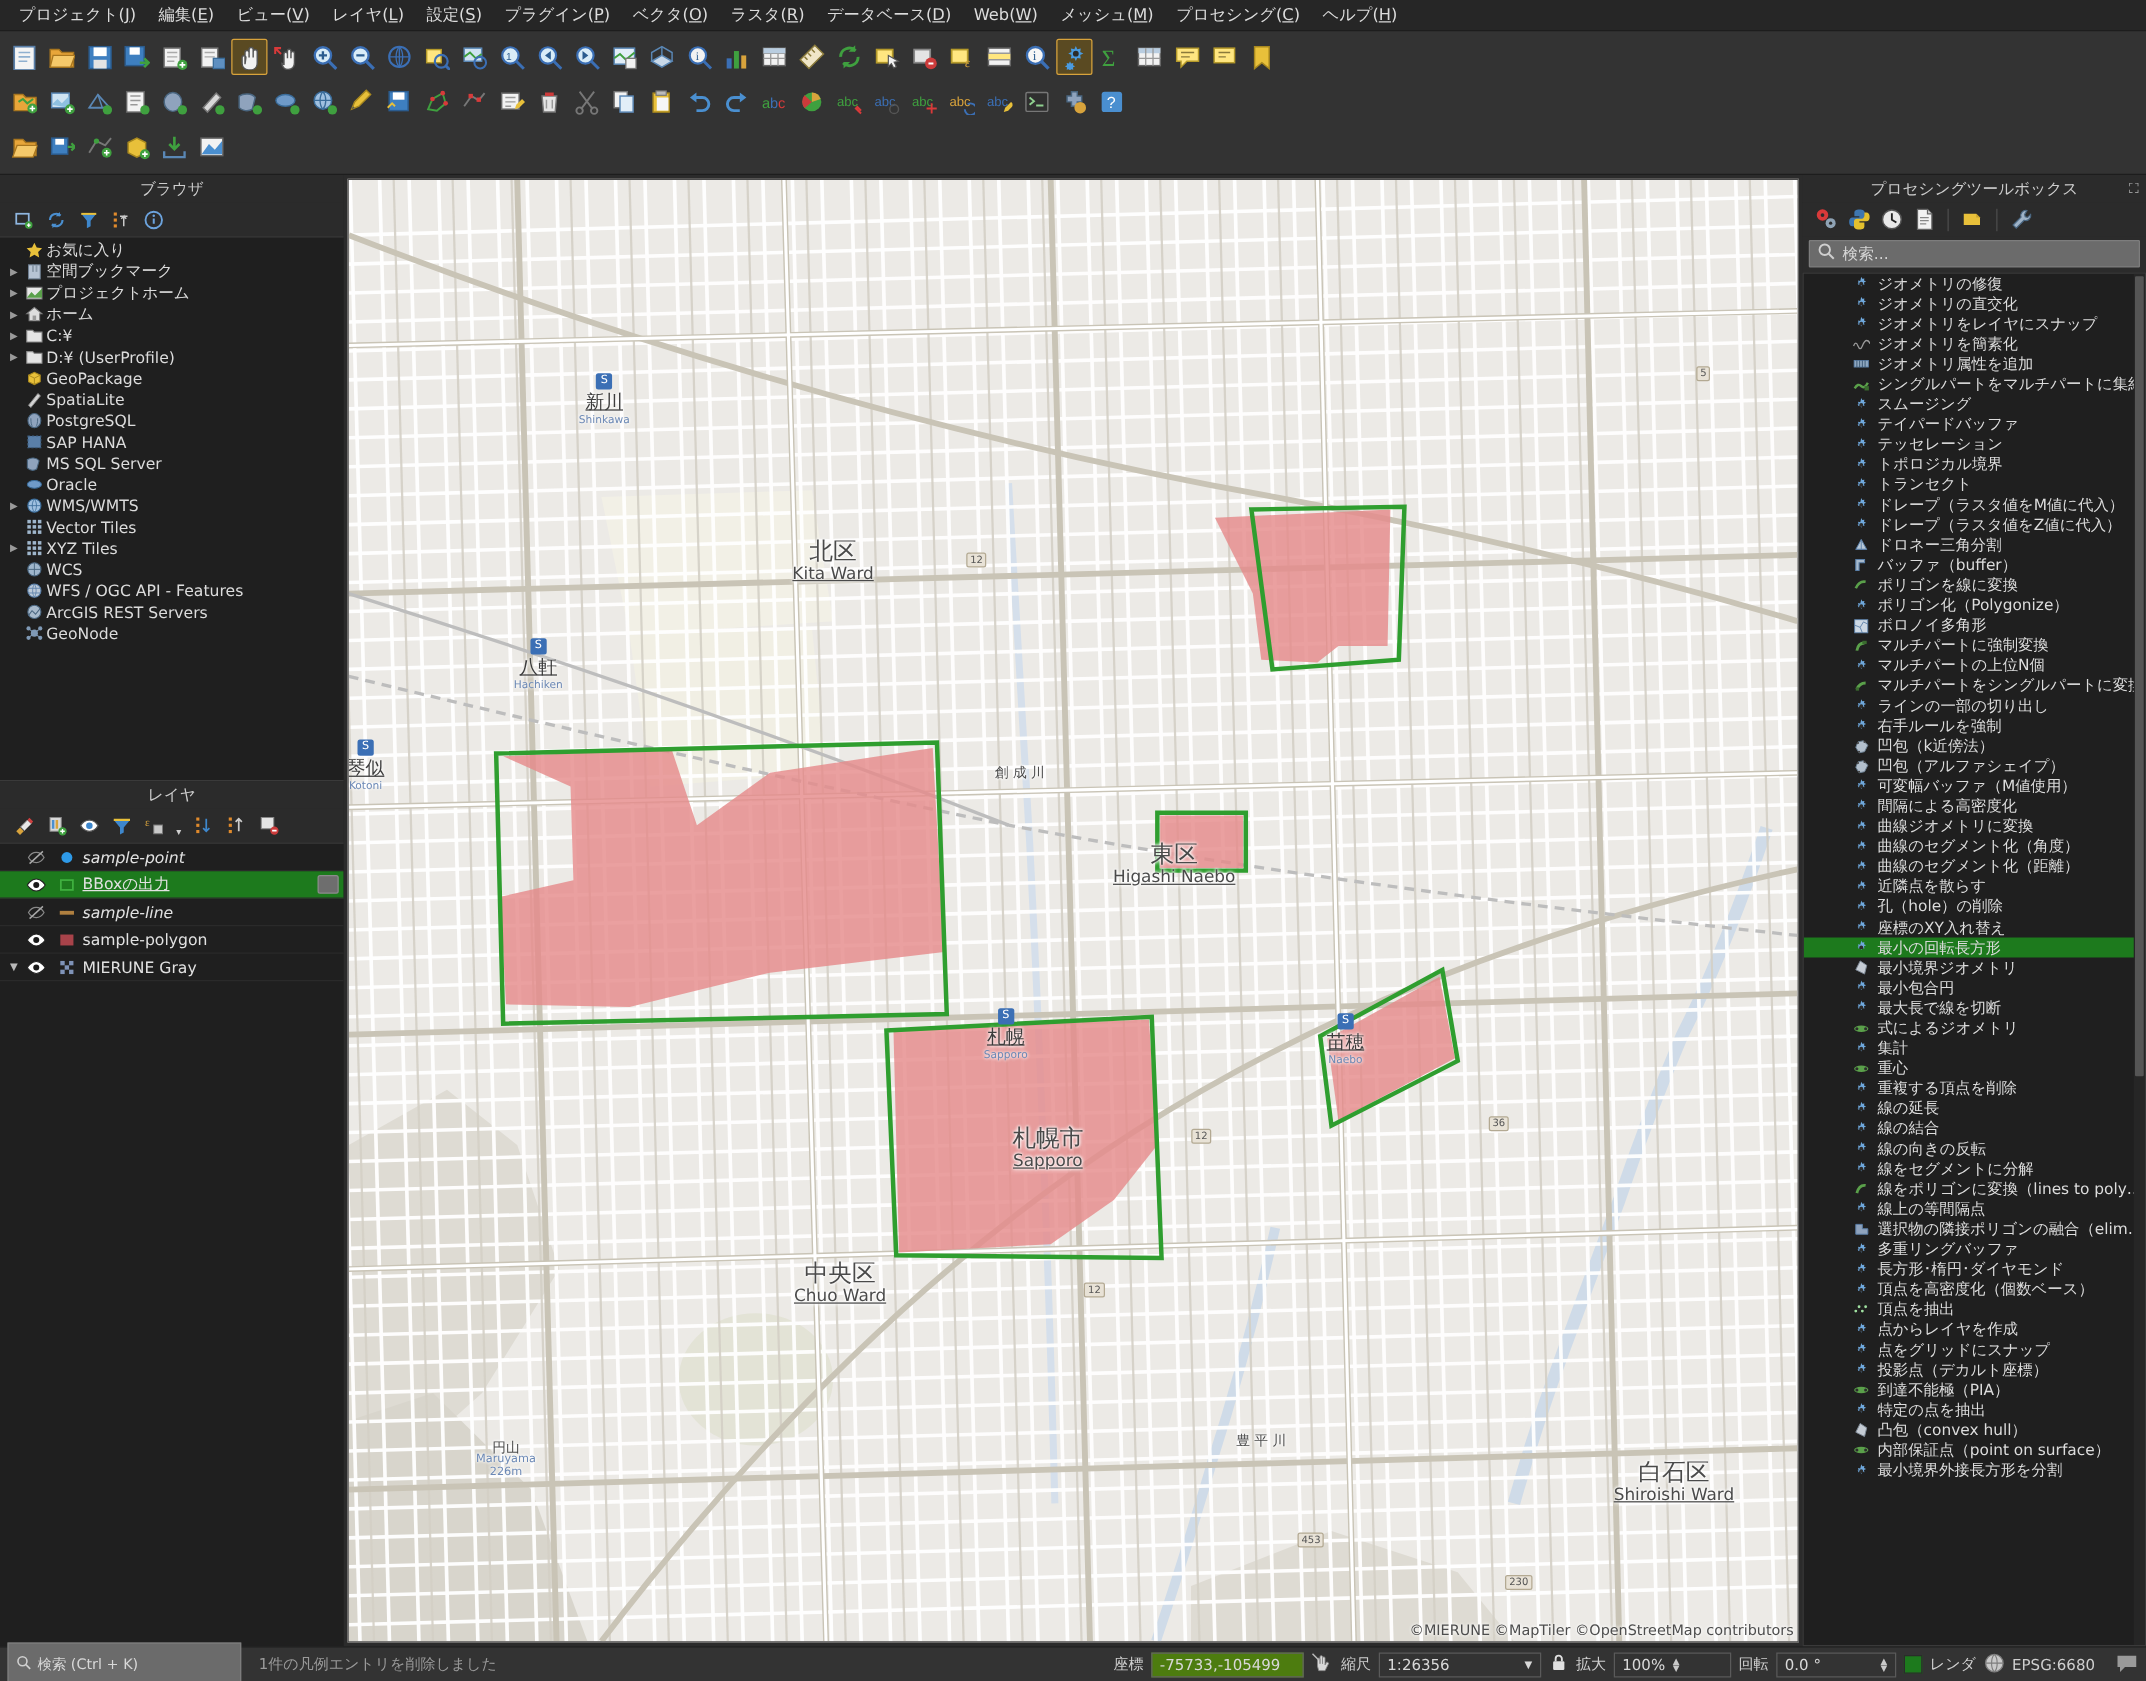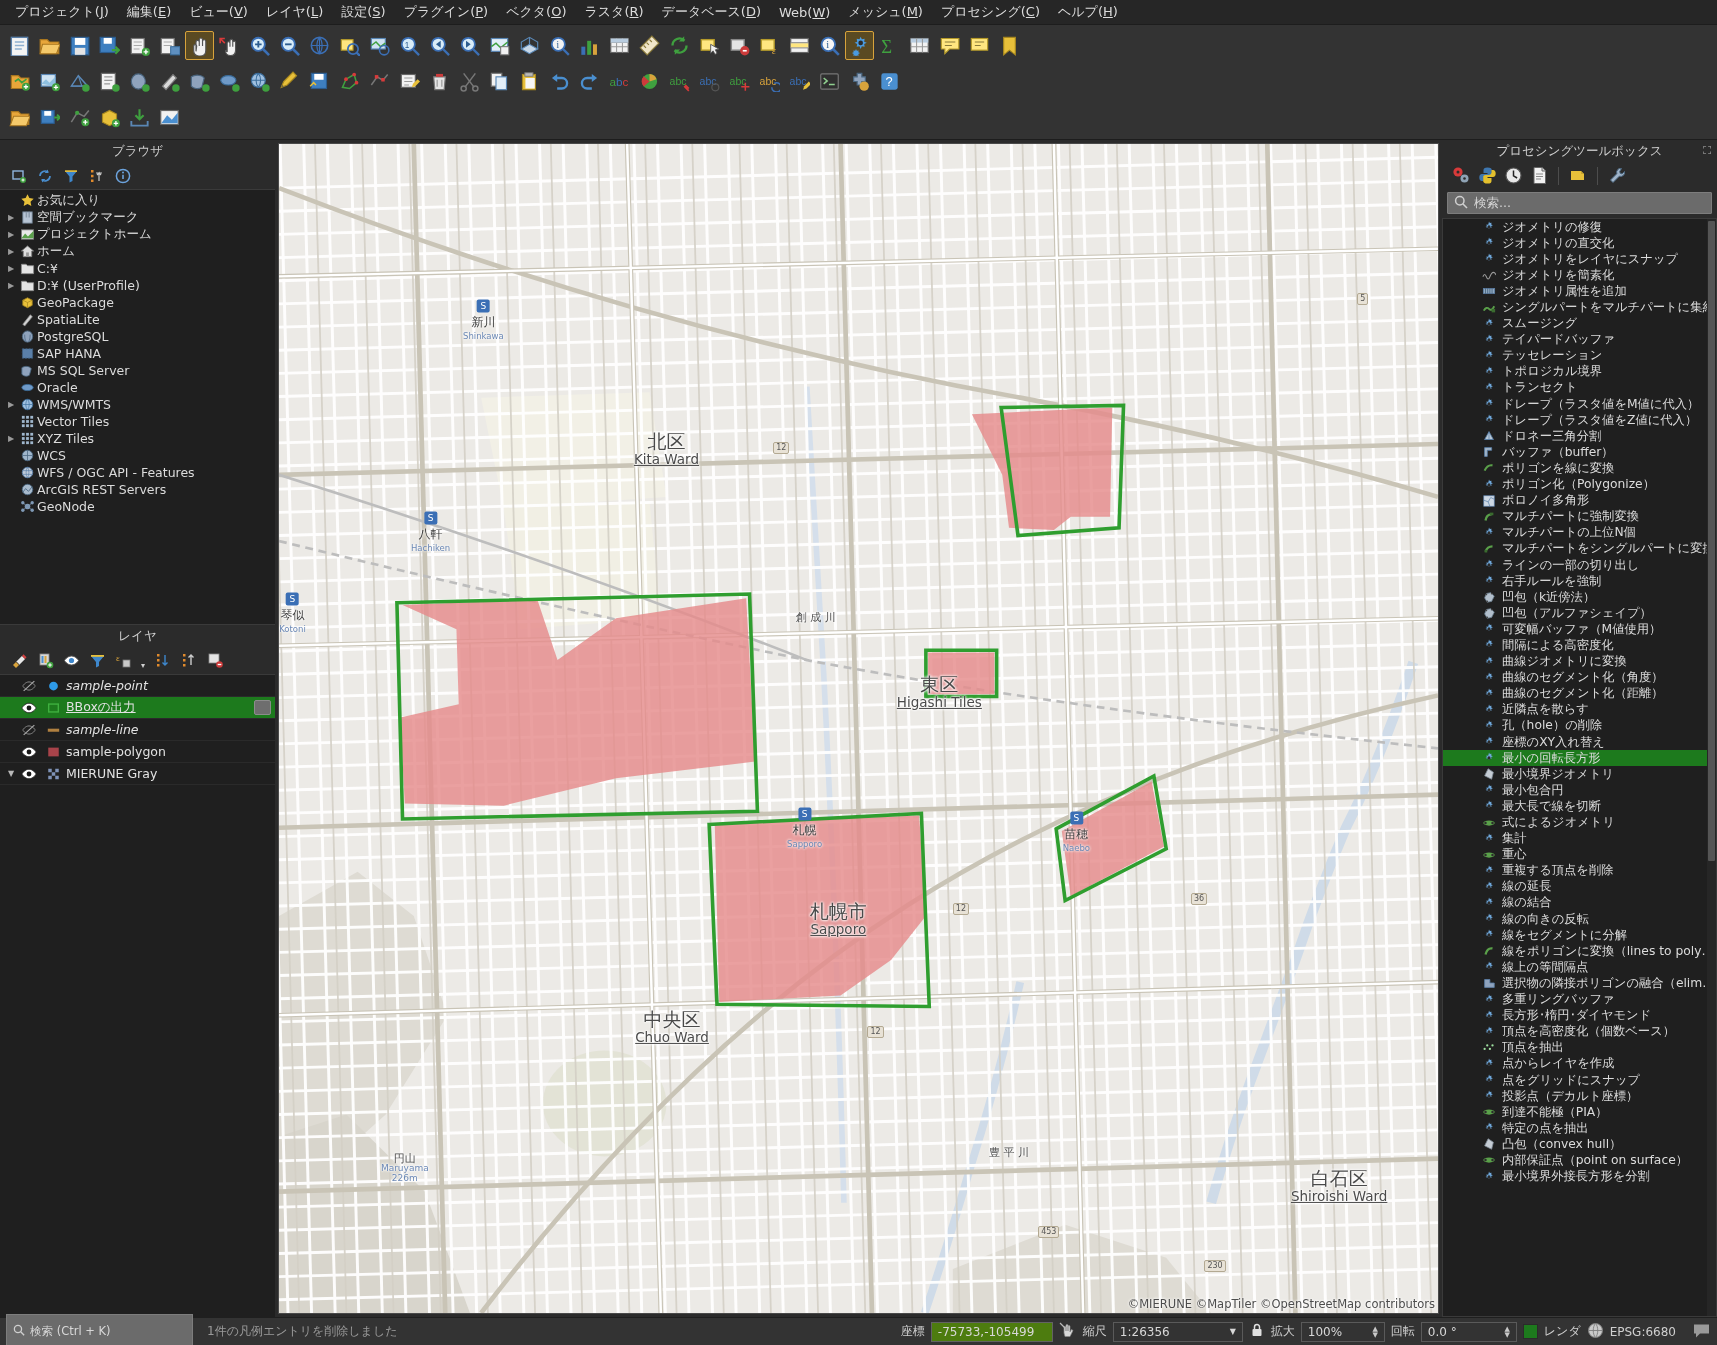--- a/index.html
+++ b/index.html
@@ -115,21 +115,21 @@
   .maplabel .en{ display:block; font-size:12px; }
   .maplabel.big .jp{ font-size:19px; }
   .maplabel.big .en{ font-size:13.5px;text-decoration:underline; }
   .maplabel.sm .jp{ font-size:11px; }
   .maplabel.sm .en{ font-size:9px; color:#6b88b5; }
   .stationlabel{ position:absolute; text-align:center; pointer-events:none;}
   .stationlabel .badge{
     width:13px;height:13px;background:#3b6fb5;border-radius:2px;margin:0 auto 1px;
     color:#fff;font-size:9px;line-height:13px;
   }
-  .stationlabel .jp{ display:block;font-size:12px;color:#3d3d3d;text-shadow:0 0 3px #fff,0 0 3px #fff;}
+  .stationlabel .jp{ display:block;font-size:15px;color:#3d3d3d;text-shadow:0 0 3px #fff,0 0 3px #fff;text-decoration:underline;}
   .stationlabel .en{ display:block;font-size:8.5px;color:#6b88b5;text-shadow:0 0 3px #fff,0 0 3px #fff;}
   .attribution{
     position:absolute; right:3px; bottom:2px; font-size:11.5px; color:#4d4d4d;
     text-shadow:0 0 3px rgba(255,255,255,.95),0 0 3px rgba(255,255,255,.95);
   }
   .routebadge{
     position:absolute; background:#e8e2d6; border:1px solid #b3a992; border-radius:2px;
     font-size:8px; color:#555; padding:0 2px; line-height:10px;
   }
 
@@ -1406,21 +1406,21 @@
               <polygon points="692,621 779,573 790,639 700,686"></polygon>
             </g>
         </svg>
         <div id="maplabels">
             <div class="maplabel big" style="left: 33.4302%; top: 26.1321%; transform: translate(-50%, -50%);">
               <span class="jp">北区</span>
               <span class="en">Kita Ward</span>
             </div>
             <div class="maplabel big" style="left: 56.9767%; top: 46.8868%; transform: translate(-50%, -50%);">
               <span class="jp">東区</span>
-              <span class="en">Higashi Tiles</span>
+              <span class="en">Higashi Naebo</span>
             </div>
             <div class="maplabel big" style="left: 48.2558%; top: 66.3208%; transform: translate(-50%, -50%);">
               <span class="jp">札幌市</span>
               <span class="en">Sapporo</span>
             </div>
             <div class="maplabel big" style="left: 33.9147%; top: 75.566%; transform: translate(-50%, -50%);">
               <span class="jp">中央区</span>
               <span class="en">Chuo Ward</span>
             </div>
             <div class="maplabel big" style="left: 91.4729%; top: 89.1509%; transform: translate(-50%, -50%);">
@@ -2119,21 +2119,21 @@
     </div>
 
     <div>
       <svg width="16" height="16" viewBox="0 0 16 16">
           <rect x="3.5" y="7" width="9" height="7" rx="1" fill="#e0e0e0"></rect>
           <path d="M5.5 7V5a2.5 2.5 0 0 1 5 0v2" fill="none" stroke="#e0e0e0" stroke-width="1.5"></path>
         </svg>
     </div>
 
     <div class="sb-lab">拡大</div>
-    <div class="sb-field flat" style="width:84px;justify-content:space-between;">
+    <div class="sb-field flat" style="width:94px;">
       <span>100%</span>
       <span class="sb-spin">
           <span>▲</span>
           <span>▼</span>
         </span>
     </div>
 
     <div class="sb-lab">回転</div>
     <div class="sb-field flat" style="width:96px;justify-content:space-between;">
       <span>0.0 °</span>

